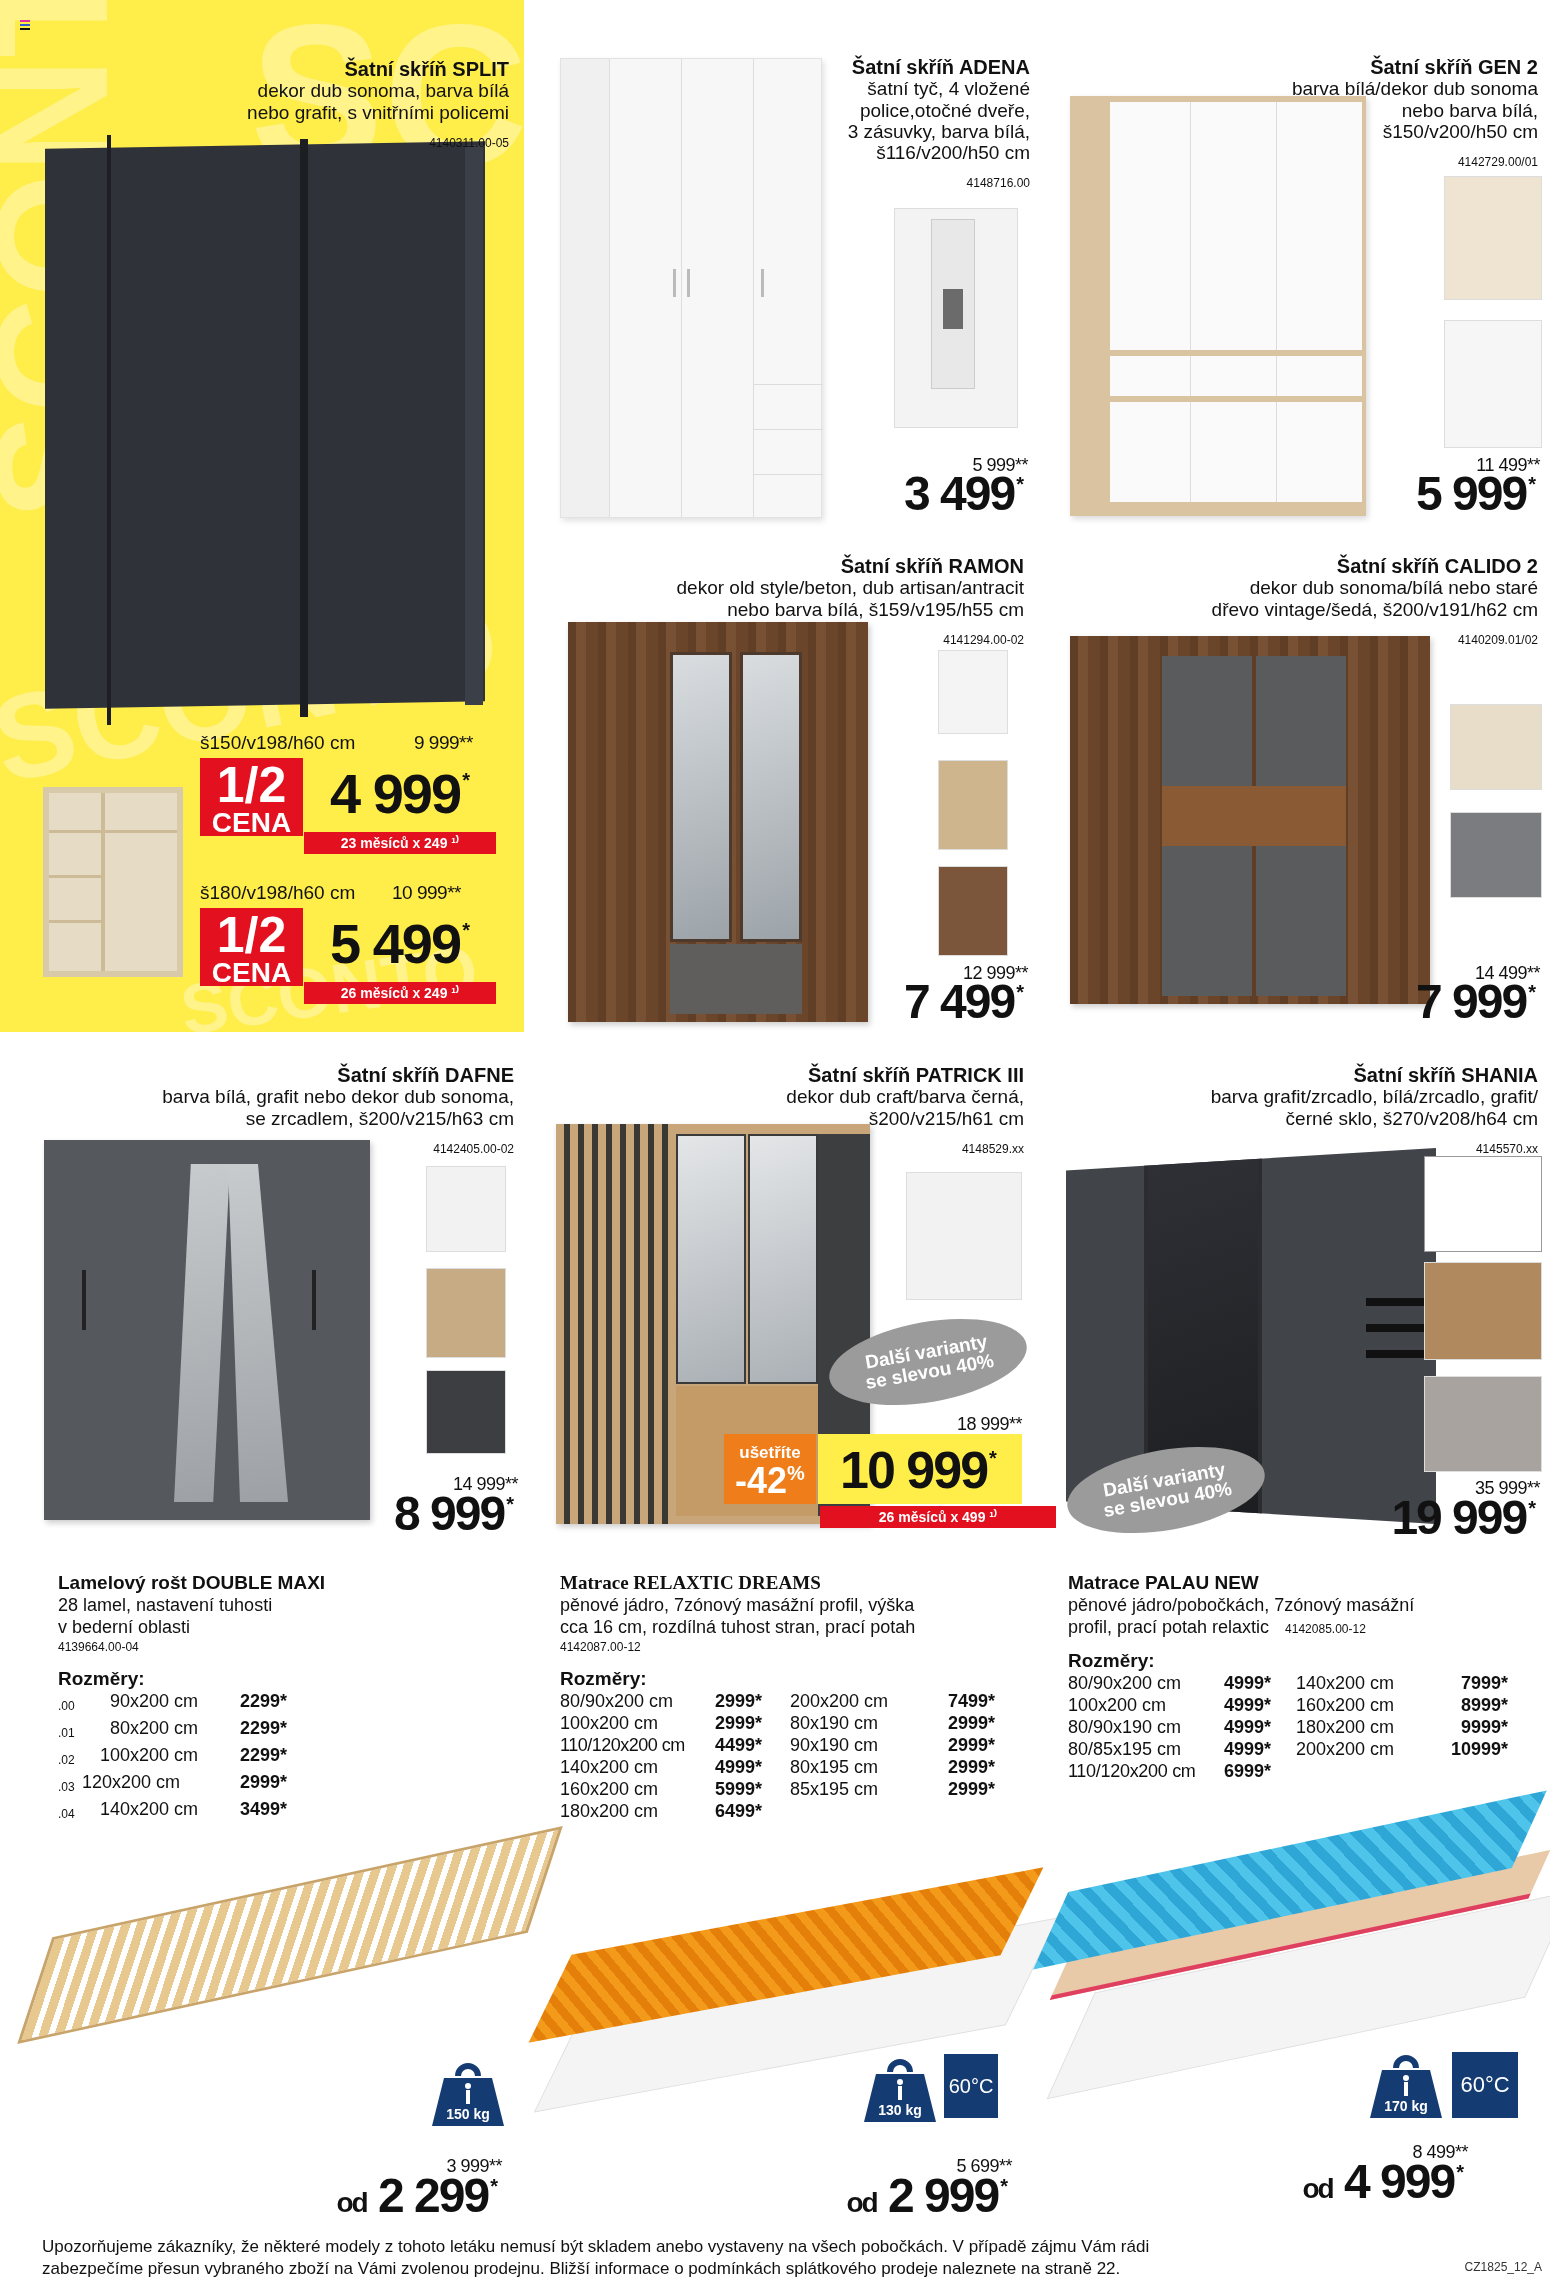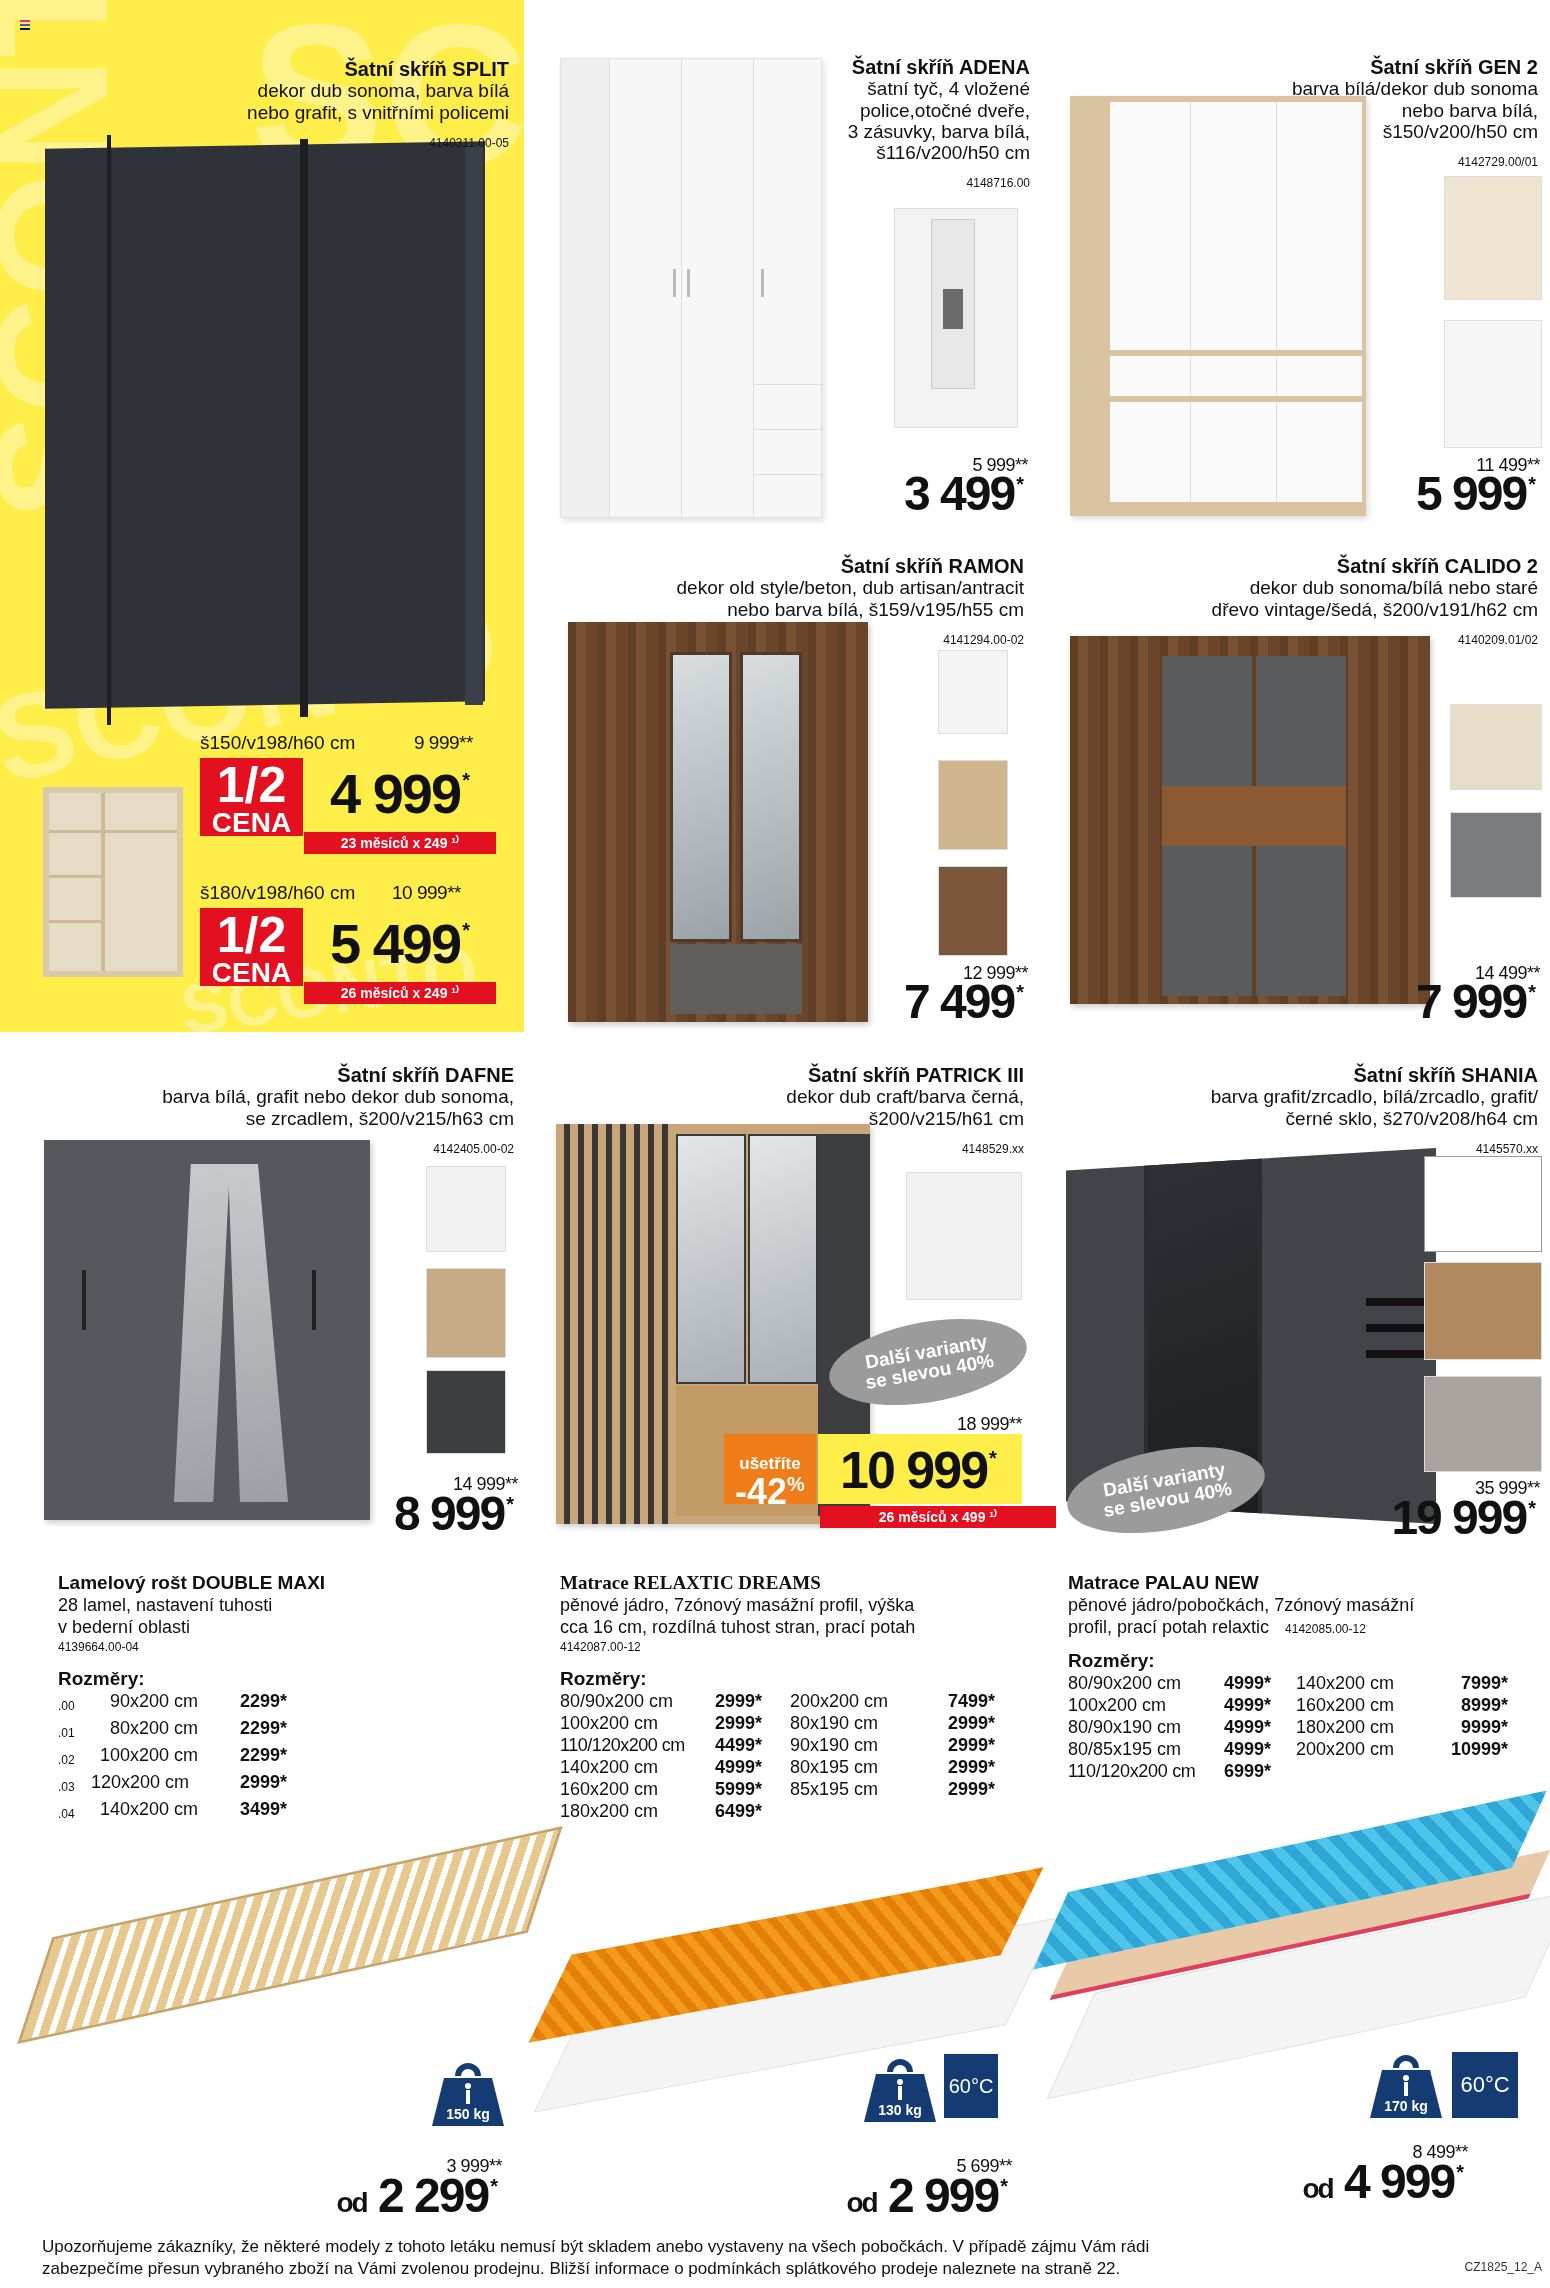--- a/index.html
+++ b/index.html
@@ -238,21 +238,21 @@
       <div>se slevou 40%</div>
     </div>
 </div>
 <div class="abs title-block" style="right:526px;top:1064px;width:400px;">
   <div class="t">Šatní skříň PATRICK III</div>
   <div class="d">dekor dub craft/barva černá,</div>
   <div class="d">š200/v215/h61 cm</div>
   <div class="code">4148529.xx</div>
 </div>
 <div class="abs old-price" style="right:528px;top:1414px;font-size:18px;">18 999**</div>
-<div class="abs save-badge" style="left:724px;top:1434px;width:92px;height:70px;padding-top:20px;">
+<div class="abs save-badge" style="left:724px;top:1434px;width:92px;height:70px;padding-top:9px;">
   <div style="font-size:17px;">ušetříte</div>
   <div style="font-size:36px;line-height:1;"><span>-42</span><span style="font-size:20px;vertical-align:top;">%</span></div>
 </div>
 <div class="abs yellow-box" style="left:818px;top:1434px;width:204px;height:70px;"></div>
 <div class="abs big-price" style="left:840px;top:1444px;font-size:52px;">
   <span>10 999</span><sup>*</sup>
 </div>
 <div class="abs installment" style="left:820px;top:1506px;width:236px;">26 měsíců x 499 ¹⁾</div>
 
 <div class="wardrobe" style="left:1066px;top:1148px;width:370px;height:376px;background:#414448;box-shadow:2px 3px 6px rgba(0,0,0,0.2);clip-path:polygon(0 6%,100% 0,100% 100%,0 94%);">
@@ -300,21 +300,21 @@
         <span style="width:158px;text-align:right;padding-right:42px;">80x200 cm</span>
         <span class="p">2299*</span>
       </div>
     <div style="display:flex;">
         <span class="sm" style="width:24px;padding-top:5px;">.02</span>
         <span style="width:158px;text-align:right;padding-right:42px;">100x200 cm</span>
         <span class="p">2299*</span>
       </div>
     <div style="display:flex;">
         <span class="sm" style="width:24px;padding-top:5px;">.03</span>
-        <span style="width:158px;text-align:center;padding-right:42px;">120x200 cm</span>
+        <span style="width:158px;text-align:left;padding-right:42px;">120x200 cm</span>
         <span class="p">2999*</span>
       </div>
     <div style="display:flex;">
         <span class="sm" style="width:24px;padding-top:5px;">.04</span>
         <span style="width:158px;text-align:right;padding-right:42px;">140x200 cm</span>
         <span class="p">3499*</span>
       </div>
   </div>
 </div>
 <div class="abs" style="left:60px;top:1850px;width:440px;height:180px;">

